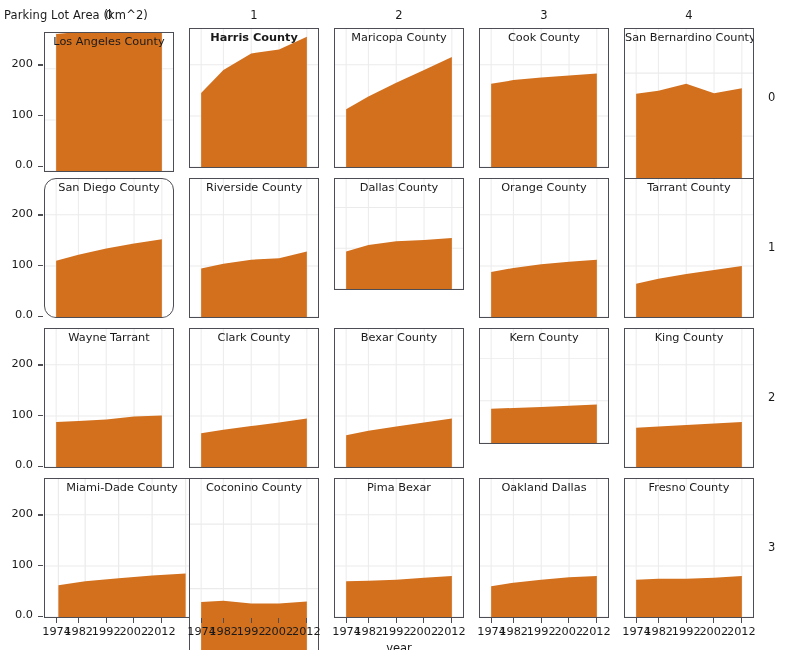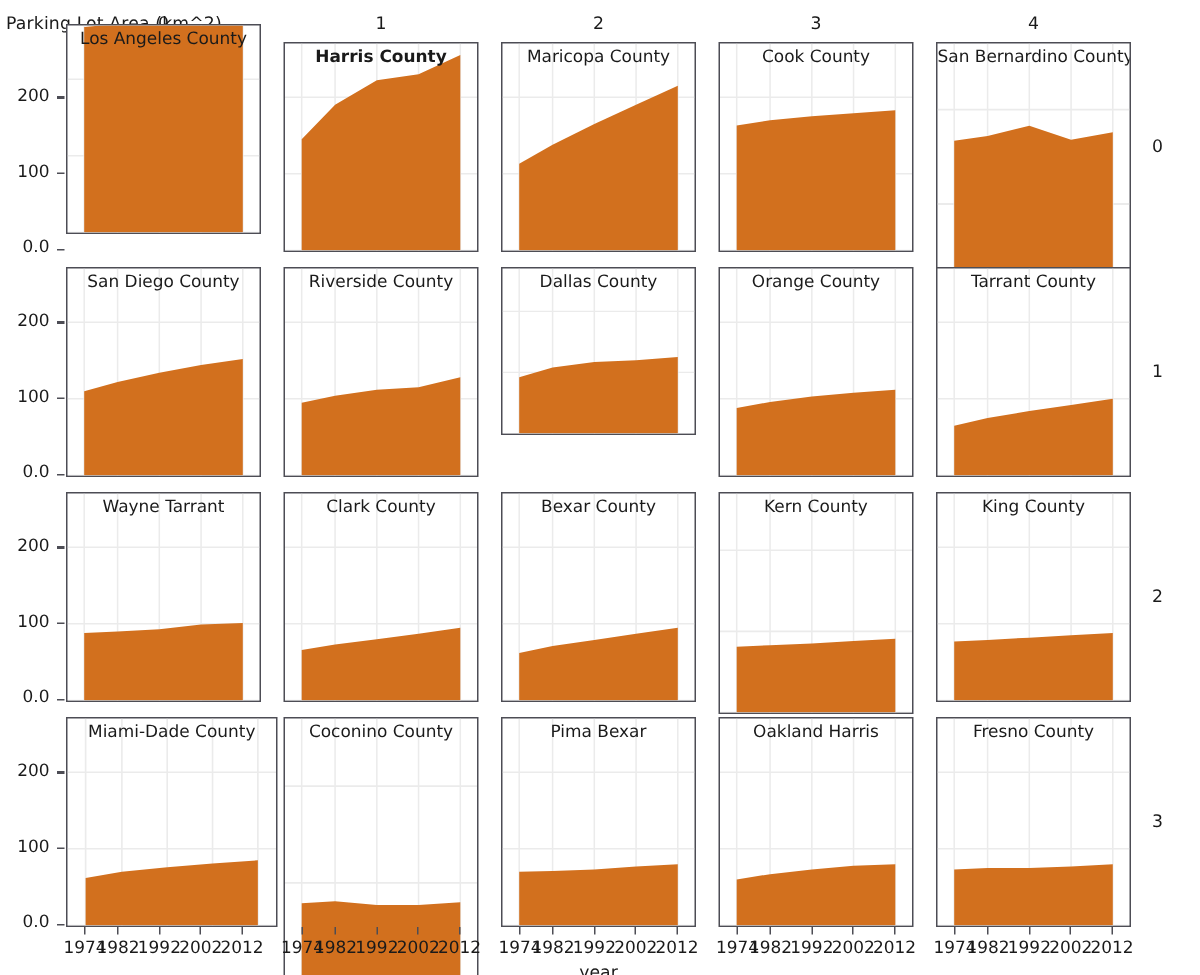--- a/index.html
+++ b/index.html
@@ -130,21 +130,21 @@
       <div class="col-strip" style="left: 624px; width: 130px;">4</div>
     </div>
   <div id="row-strips">
       <div class="row-strip" style="left: 768px; top: 90px;">0</div>
       <div class="row-strip" style="left: 768px; top: 240px;">1</div>
       <div class="row-strip" style="left: 768px; top: 390px;">2</div>
       <div class="row-strip" style="left: 768px; top: 540px;">3</div>
     </div>
 
   <div id="panels">
-      <div class="panel" style="left: 44px; top: 16px; width: 130px; height: 140px;">
+      <div class="panel" style="left: 44px; top: 32px; width: 130px; height: 140px;">
         <svg class="panel-svg" viewBox="0 0 126.8 136.8" preserveAspectRatio="none">
           <line x1="11.02608695652174" x2="11.02608695652174" y1="0" y2="136.8" stroke="#ebebeb" stroke-width="1"></line>
           <line x1="33.07826086956521" x2="33.07826086956521" y1="0" y2="136.8" stroke="#ebebeb" stroke-width="1"></line>
           <line x1="60.643478260869564" x2="60.643478260869564" y1="0" y2="136.8" stroke="#ebebeb" stroke-width="1"></line>
           <line x1="88.20869565217392" x2="88.20869565217392" y1="0" y2="136.8" stroke="#ebebeb" stroke-width="1"></line>
           <line x1="115.77391304347825" x2="115.77391304347825" y1="0" y2="136.8" stroke="#ebebeb" stroke-width="1"></line>
           <line x1="0" x2="126.8" y1="136.8" y2="136.8" stroke="#ebebeb" stroke-width="1"></line>
           <line x1="0" x2="126.8" y1="86.13333333333334" y2="86.13333333333334" stroke="#ebebeb" stroke-width="1"></line>
           <line x1="0" x2="126.8" y1="35.46666666666667" y2="35.46666666666667" stroke="#ebebeb" stroke-width="1"></line>
           <polygon points="11.02608695652174,1.0133333333333212 33.07826086956521,-1.0133333333333212 60.643478260869564,-3.039999999999992 88.20869565217392,-5.066666666666663 115.77391304347825,-7.093333333333334 115.77391304347825,136.8 11.02608695652174,136.8" fill="#d2701e"></polygon>
@@ -200,21 +200,21 @@
           <line x1="60.643478260869564" x2="60.643478260869564" y1="0" y2="136.8" stroke="#ebebeb" stroke-width="1"></line>
           <line x1="88.20869565217392" x2="88.20869565217392" y1="0" y2="136.8" stroke="#ebebeb" stroke-width="1"></line>
           <line x1="115.77391304347825" x2="115.77391304347825" y1="0" y2="136.8" stroke="#ebebeb" stroke-width="1"></line>
           <line x1="0" x2="126.8" y1="136.8" y2="136.8" stroke="#ebebeb" stroke-width="1"></line>
           <line x1="0" x2="126.8" y1="86.13333333333334" y2="86.13333333333334" stroke="#ebebeb" stroke-width="1"></line>
           <line x1="0" x2="126.8" y1="35.46666666666667" y2="35.46666666666667" stroke="#ebebeb" stroke-width="1"></line>
           <polygon points="11.02608695652174,52.18666666666668 33.07826086956521,49.653333333333336 60.643478260869564,44.08 88.20869565217392,51.68000000000001 115.77391304347825,47.626666666666665 115.77391304347825,136.8 11.02608695652174,136.8" fill="#d2701e"></polygon>
         </svg>
         <div class="panel-title">San Bernardino County</div>
       </div>
-      <div class="panel" style="left: 44px; top: 178px; width: 130px; height: 140px;">
+      <div class="panel" style="left: 44px; top: 178px; width: 130px; height: 140px; border-radius: 12px;">
         <svg class="panel-svg" viewBox="0 0 126.8 136.8" preserveAspectRatio="none">
           <line x1="11.02608695652174" x2="11.02608695652174" y1="0" y2="136.8" stroke="#ebebeb" stroke-width="1"></line>
           <line x1="33.07826086956521" x2="33.07826086956521" y1="0" y2="136.8" stroke="#ebebeb" stroke-width="1"></line>
           <line x1="60.643478260869564" x2="60.643478260869564" y1="0" y2="136.8" stroke="#ebebeb" stroke-width="1"></line>
           <line x1="88.20869565217392" x2="88.20869565217392" y1="0" y2="136.8" stroke="#ebebeb" stroke-width="1"></line>
           <line x1="115.77391304347825" x2="115.77391304347825" y1="0" y2="136.8" stroke="#ebebeb" stroke-width="1"></line>
           <line x1="0" x2="126.8" y1="136.8" y2="136.8" stroke="#ebebeb" stroke-width="1"></line>
           <line x1="0" x2="126.8" y1="86.13333333333334" y2="86.13333333333334" stroke="#ebebeb" stroke-width="1"></line>
           <line x1="0" x2="126.8" y1="35.46666666666667" y2="35.46666666666667" stroke="#ebebeb" stroke-width="1"></line>
           <polygon points="11.02608695652174,81.06666666666668 33.07826086956521,74.98666666666668 60.643478260869564,68.90666666666667 88.20869565217392,63.84 115.77391304347825,59.78666666666666 115.77391304347825,136.8 11.02608695652174,136.8" fill="#d2701e"></polygon>
@@ -312,21 +312,21 @@
           <line x1="60.643478260869564" x2="60.643478260869564" y1="0" y2="136.8" stroke="#ebebeb" stroke-width="1"></line>
           <line x1="88.20869565217392" x2="88.20869565217392" y1="0" y2="136.8" stroke="#ebebeb" stroke-width="1"></line>
           <line x1="115.77391304347825" x2="115.77391304347825" y1="0" y2="136.8" stroke="#ebebeb" stroke-width="1"></line>
           <line x1="0" x2="126.8" y1="136.8" y2="136.8" stroke="#ebebeb" stroke-width="1"></line>
           <line x1="0" x2="126.8" y1="86.13333333333334" y2="86.13333333333334" stroke="#ebebeb" stroke-width="1"></line>
           <line x1="0" x2="126.8" y1="35.46666666666667" y2="35.46666666666667" stroke="#ebebeb" stroke-width="1"></line>
           <polygon points="11.02608695652174,105.38666666666668 33.07826086956521,100.82666666666668 60.643478260869564,96.77333333333334 88.20869565217392,92.72 115.77391304347825,88.66666666666667 115.77391304347825,136.8 11.02608695652174,136.8" fill="#d2701e"></polygon>
         </svg>
         <div class="panel-title">Bexar County</div>
       </div>
-      <div class="panel" style="left: 479px; top: 328px; width: 130px; height: 148px;">
+      <div class="panel" style="left: 479px; top: 328px; width: 130px; height: 116px;">
         <svg class="panel-svg" viewBox="0 0 126.8 136.8" preserveAspectRatio="none">
           <line x1="11.02608695652174" x2="11.02608695652174" y1="0" y2="136.8" stroke="#ebebeb" stroke-width="1"></line>
           <line x1="33.07826086956521" x2="33.07826086956521" y1="0" y2="136.8" stroke="#ebebeb" stroke-width="1"></line>
           <line x1="60.643478260869564" x2="60.643478260869564" y1="0" y2="136.8" stroke="#ebebeb" stroke-width="1"></line>
           <line x1="88.20869565217392" x2="88.20869565217392" y1="0" y2="136.8" stroke="#ebebeb" stroke-width="1"></line>
           <line x1="115.77391304347825" x2="115.77391304347825" y1="0" y2="136.8" stroke="#ebebeb" stroke-width="1"></line>
           <line x1="0" x2="126.8" y1="136.8" y2="136.8" stroke="#ebebeb" stroke-width="1"></line>
           <line x1="0" x2="126.8" y1="86.13333333333334" y2="86.13333333333334" stroke="#ebebeb" stroke-width="1"></line>
           <line x1="0" x2="126.8" y1="35.46666666666667" y2="35.46666666666667" stroke="#ebebeb" stroke-width="1"></line>
           <polygon points="11.02608695652174,95.76000000000002 33.07826086956521,94.74666666666667 60.643478260869564,93.73333333333335 88.20869565217392,92.21333333333334 115.77391304347825,90.69333333333334 115.77391304347825,136.8 11.02608695652174,136.8" fill="#d2701e"></polygon>
@@ -340,21 +340,21 @@
           <line x1="60.643478260869564" x2="60.643478260869564" y1="0" y2="136.8" stroke="#ebebeb" stroke-width="1"></line>
           <line x1="88.20869565217392" x2="88.20869565217392" y1="0" y2="136.8" stroke="#ebebeb" stroke-width="1"></line>
           <line x1="115.77391304347825" x2="115.77391304347825" y1="0" y2="136.8" stroke="#ebebeb" stroke-width="1"></line>
           <line x1="0" x2="126.8" y1="136.8" y2="136.8" stroke="#ebebeb" stroke-width="1"></line>
           <line x1="0" x2="126.8" y1="86.13333333333334" y2="86.13333333333334" stroke="#ebebeb" stroke-width="1"></line>
           <line x1="0" x2="126.8" y1="35.46666666666667" y2="35.46666666666667" stroke="#ebebeb" stroke-width="1"></line>
           <polygon points="11.02608695652174,97.78666666666666 33.07826086956521,96.77333333333334 60.643478260869564,95.25333333333334 88.20869565217392,93.73333333333335 115.77391304347825,92.21333333333334 115.77391304347825,136.8 11.02608695652174,136.8" fill="#d2701e"></polygon>
         </svg>
         <div class="panel-title">King County</div>
       </div>
-      <div class="panel" style="left: 44px; top: 478px; width: 141px; height: 140px;">
+      <div class="panel" style="left: 44px; top: 478px; width: 156px; height: 140px;">
         <svg class="panel-svg" viewBox="0 0 126.8 136.8" preserveAspectRatio="none">
           <line x1="11.02608695652174" x2="11.02608695652174" y1="0" y2="136.8" stroke="#ebebeb" stroke-width="1"></line>
           <line x1="33.07826086956521" x2="33.07826086956521" y1="0" y2="136.8" stroke="#ebebeb" stroke-width="1"></line>
           <line x1="60.643478260869564" x2="60.643478260869564" y1="0" y2="136.8" stroke="#ebebeb" stroke-width="1"></line>
           <line x1="88.20869565217392" x2="88.20869565217392" y1="0" y2="136.8" stroke="#ebebeb" stroke-width="1"></line>
           <line x1="115.77391304347825" x2="115.77391304347825" y1="0" y2="136.8" stroke="#ebebeb" stroke-width="1"></line>
           <line x1="0" x2="126.8" y1="136.8" y2="136.8" stroke="#ebebeb" stroke-width="1"></line>
           <line x1="0" x2="126.8" y1="86.13333333333334" y2="86.13333333333334" stroke="#ebebeb" stroke-width="1"></line>
           <line x1="0" x2="126.8" y1="35.46666666666667" y2="35.46666666666667" stroke="#ebebeb" stroke-width="1"></line>
           <polygon points="11.02608695652174,105.38666666666668 33.07826086956521,101.33333333333334 60.643478260869564,98.29333333333334 88.20869565217392,95.76000000000002 115.77391304347825,93.73333333333335 115.77391304347825,136.8 11.02608695652174,136.8" fill="#d2701e"></polygon>
@@ -394,21 +394,21 @@
           <line x1="11.02608695652174" x2="11.02608695652174" y1="0" y2="136.8" stroke="#ebebeb" stroke-width="1"></line>
           <line x1="33.07826086956521" x2="33.07826086956521" y1="0" y2="136.8" stroke="#ebebeb" stroke-width="1"></line>
           <line x1="60.643478260869564" x2="60.643478260869564" y1="0" y2="136.8" stroke="#ebebeb" stroke-width="1"></line>
           <line x1="88.20869565217392" x2="88.20869565217392" y1="0" y2="136.8" stroke="#ebebeb" stroke-width="1"></line>
           <line x1="115.77391304347825" x2="115.77391304347825" y1="0" y2="136.8" stroke="#ebebeb" stroke-width="1"></line>
           <line x1="0" x2="126.8" y1="136.8" y2="136.8" stroke="#ebebeb" stroke-width="1"></line>
           <line x1="0" x2="126.8" y1="86.13333333333334" y2="86.13333333333334" stroke="#ebebeb" stroke-width="1"></line>
           <line x1="0" x2="126.8" y1="35.46666666666667" y2="35.46666666666667" stroke="#ebebeb" stroke-width="1"></line>
           <polygon points="11.02608695652174,106.4 33.07826086956521,102.85333333333334 60.643478260869564,99.81333333333333 88.20869565217392,97.28000000000002 115.77391304347825,96.26666666666668 115.77391304347825,136.8 11.02608695652174,136.8" fill="#d2701e"></polygon>
         </svg>
-        <div class="panel-title">Oakland Harris</div>
+        <div class="panel-title">Oakland Dallas</div>
       </div>
       <div class="panel" style="left: 624px; top: 478px; width: 130px; height: 140px;">
         <svg class="panel-svg" viewBox="0 0 126.8 136.8" preserveAspectRatio="none">
           <line x1="11.02608695652174" x2="11.02608695652174" y1="0" y2="136.8" stroke="#ebebeb" stroke-width="1"></line>
           <line x1="33.07826086956521" x2="33.07826086956521" y1="0" y2="136.8" stroke="#ebebeb" stroke-width="1"></line>
           <line x1="60.643478260869564" x2="60.643478260869564" y1="0" y2="136.8" stroke="#ebebeb" stroke-width="1"></line>
           <line x1="88.20869565217392" x2="88.20869565217392" y1="0" y2="136.8" stroke="#ebebeb" stroke-width="1"></line>
           <line x1="115.77391304347825" x2="115.77391304347825" y1="0" y2="136.8" stroke="#ebebeb" stroke-width="1"></line>
           <line x1="0" x2="126.8" y1="136.8" y2="136.8" stroke="#ebebeb" stroke-width="1"></line>
           <line x1="0" x2="126.8" y1="86.13333333333334" y2="86.13333333333334" stroke="#ebebeb" stroke-width="1"></line>

